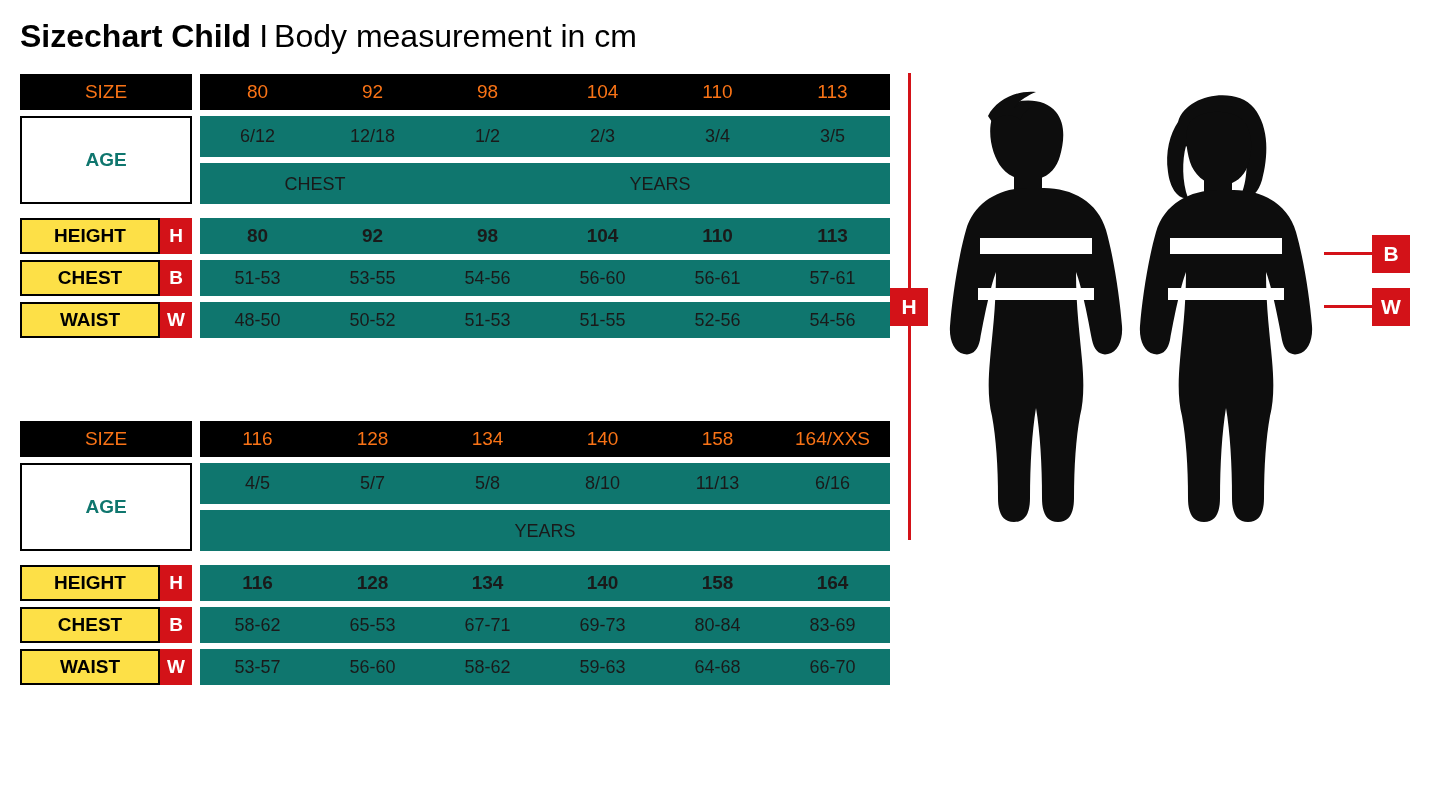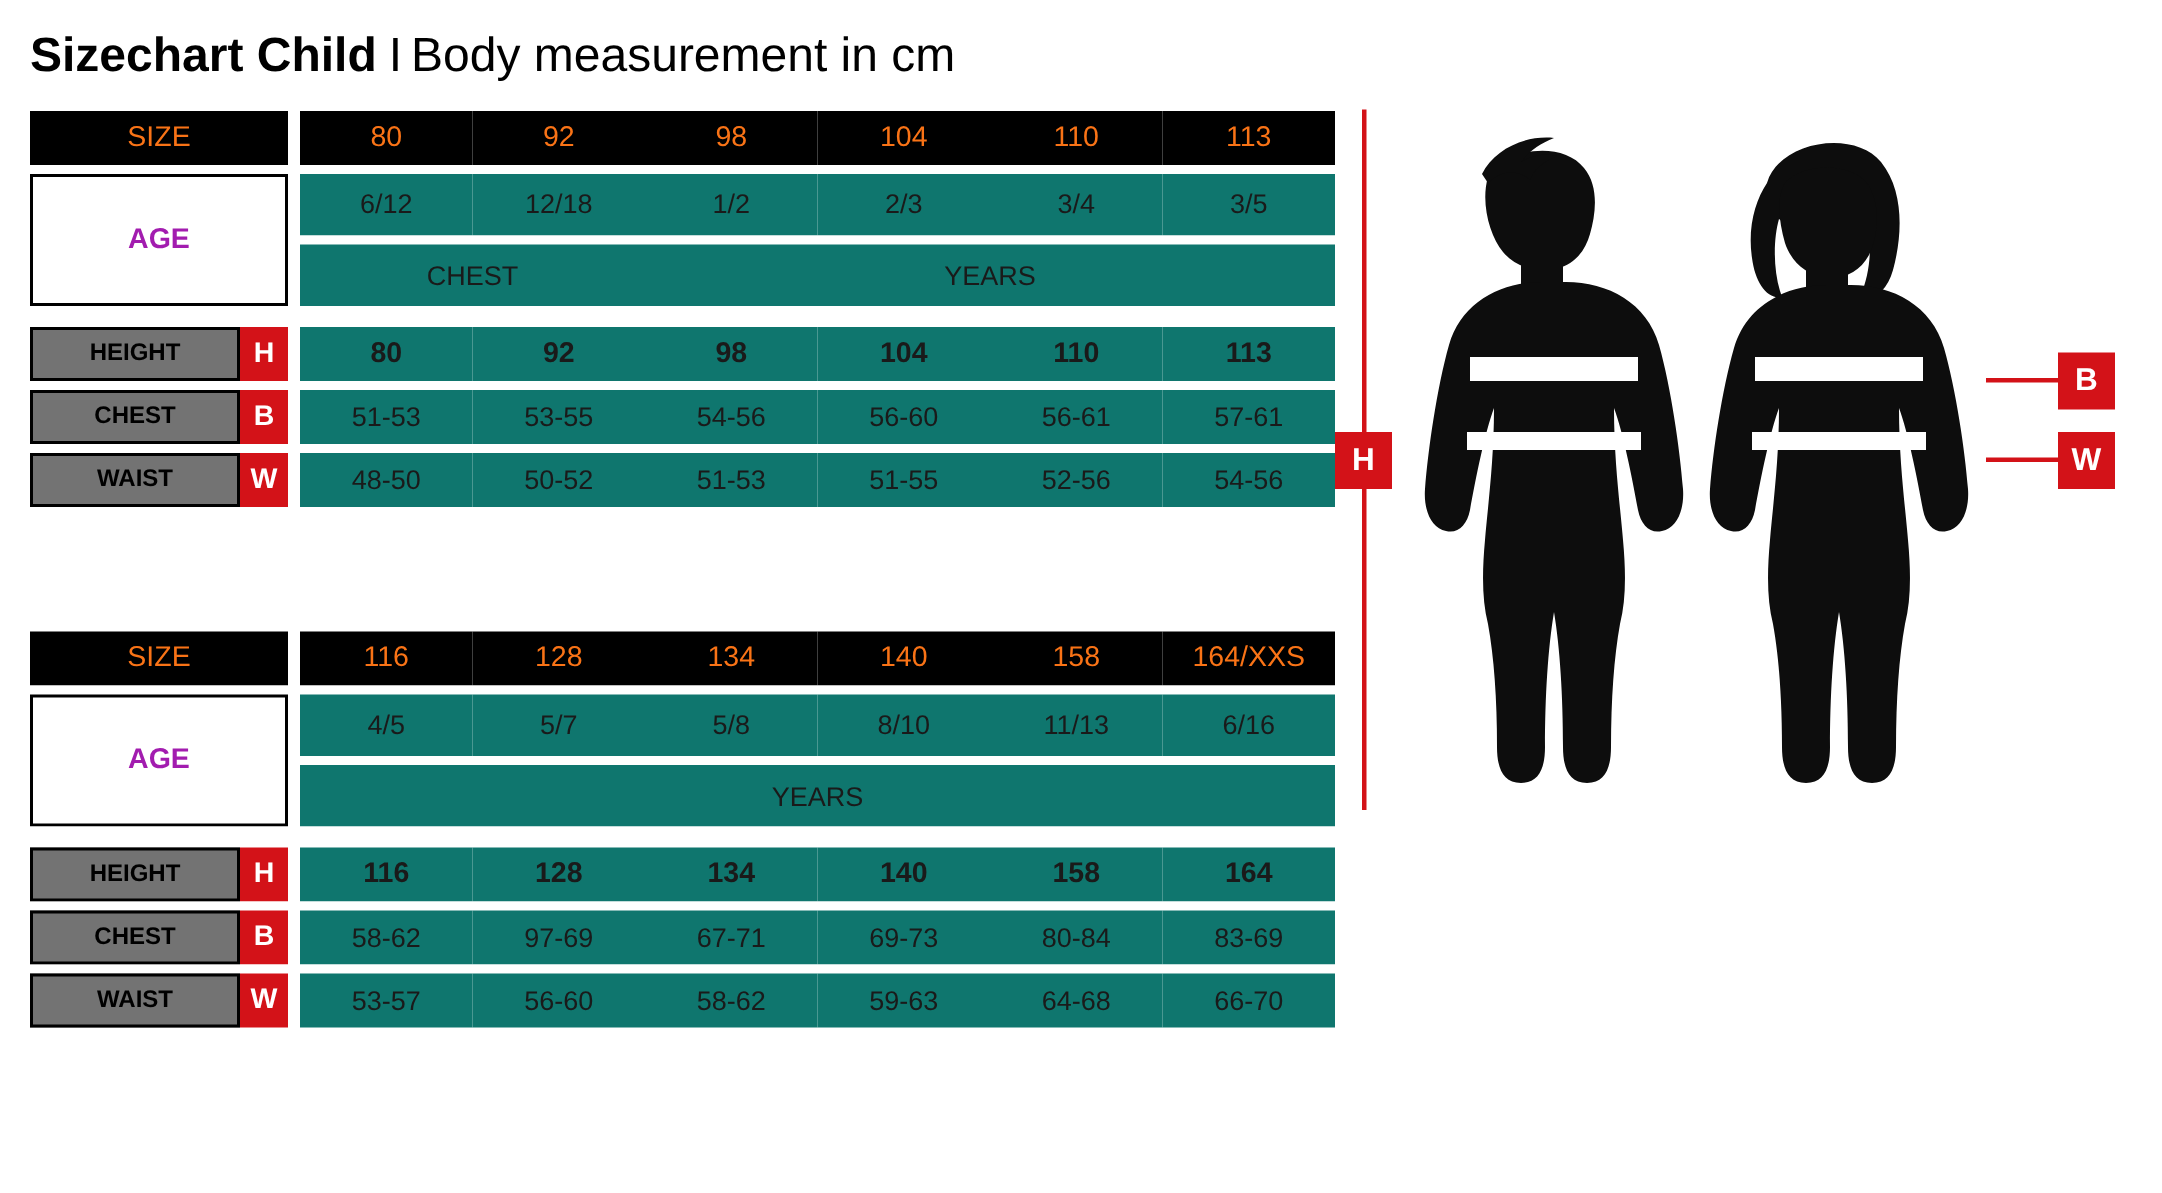--- a/index.html
+++ b/index.html
@@ -74,31 +74,31 @@
   }
   .data-grey.bold { font-weight: bold; font-size: 19px; }
   .gap { background: #ffffff; }
 
   
   col.c-gap { width: 8px; }
 
   .age-box {
     background: #ffffff;
     border: 2px solid #000000;
-    color: #a21caf;
+    color: #0f766e;
     font-weight: bold;
     font-size: 19px;
     text-align: center;
     box-sizing: border-box;
   }
   .row-label {
-    background: #737373;
+    background: #fde047;
     border: 2px solid #000000;
     font-weight: bold;
-    font-size: 16px;
+    font-size: 19px;
     text-align: center;
     box-sizing: border-box;
     height: 34px;
     line-height: 30px;
   }
   .tag {
     background: #d31218;
     color: #ffffff;
     font-weight: bold;
     font-size: 19px;
@@ -365,21 +365,21 @@
           <td class="cell data-grey bold">164</td>
         </tr>
         <tr class="spacer-row-sm">
             <td colspan="9"></td>
           </tr>
         <tr>
           <td class="row-label">CHEST</td>
           <td class="tag">B</td>
           <td class="gap"></td>
           <td class="cell data-grey">58-62</td>
-          <td class="cell data-grey">97-69</td>
+          <td class="cell data-grey">65-53</td>
           <td class="cell data-grey">67-71</td>
           <td class="cell data-grey">69-73</td>
           <td class="cell data-grey">80-84</td>
           <td class="cell data-grey">83-69</td>
         </tr>
         <tr class="spacer-row-sm">
             <td colspan="9"></td>
           </tr>
         <tr>
           <td class="row-label">WAIST</td>

